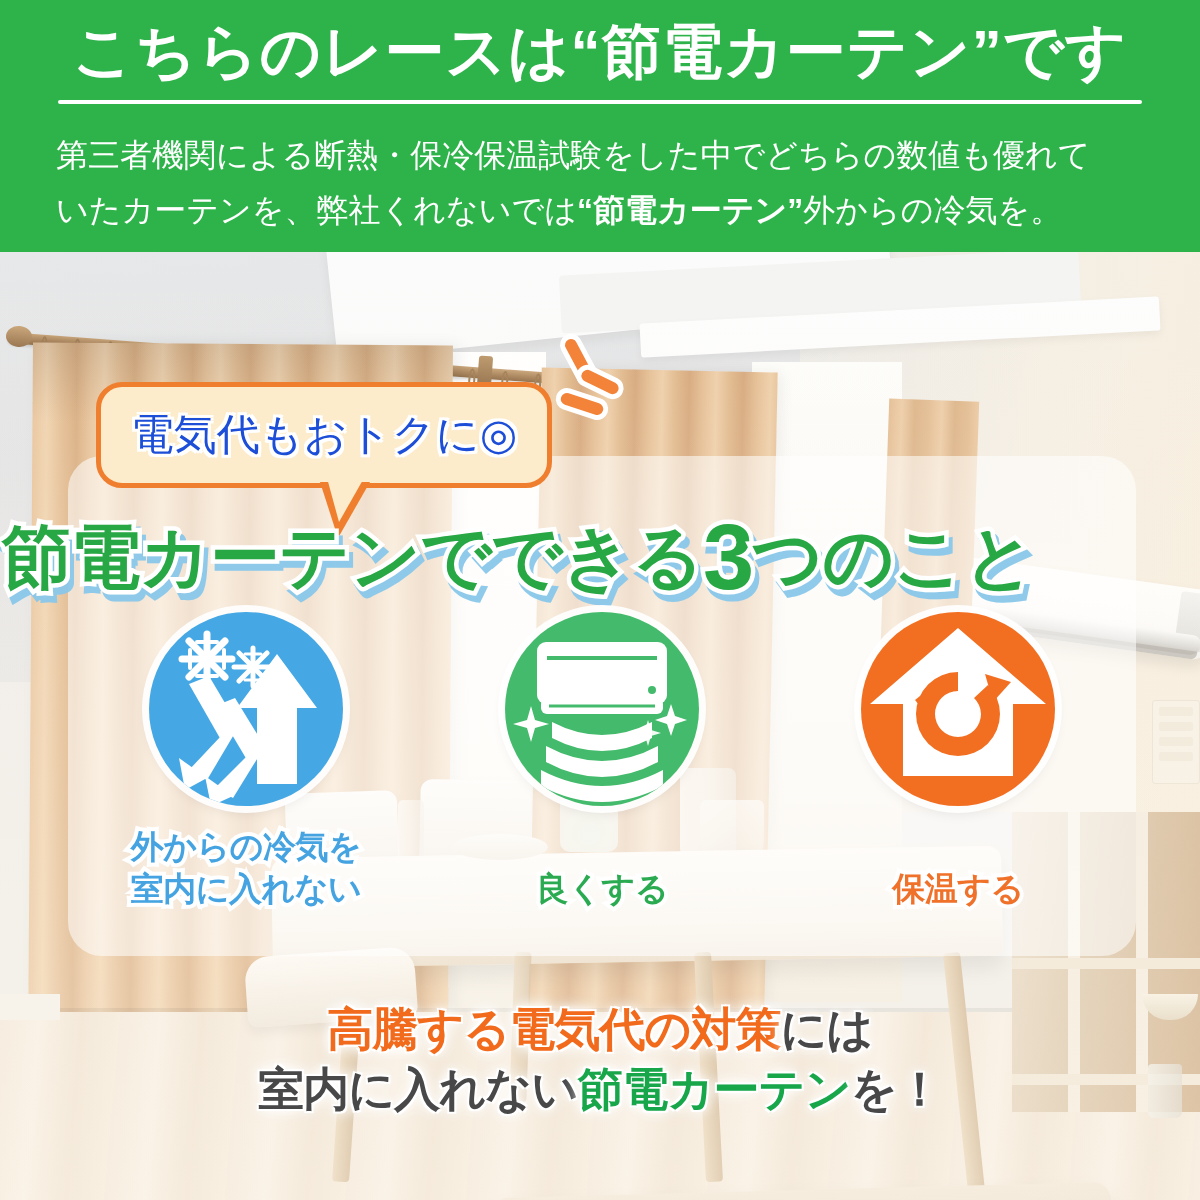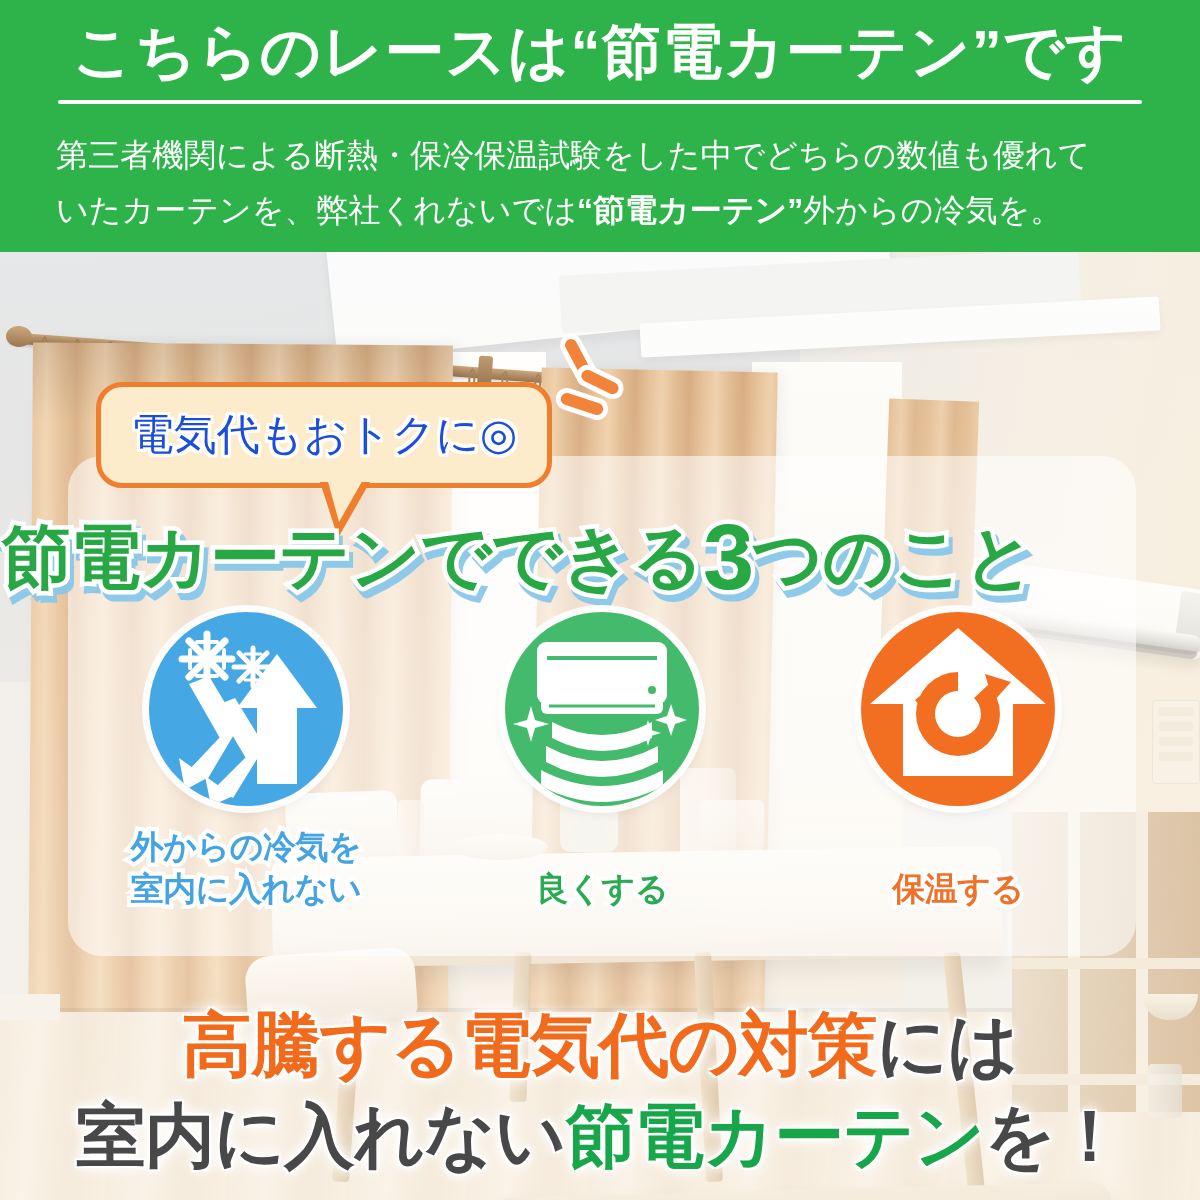--- a/index.html
+++ b/index.html
@@ -359,21 +359,21 @@
     paint-order:stroke fill;
   }
   .l-blue   { color:#44a3e0; }
   .l-green  { color:#2bab51; }
   .l-orange { color:#f0712a; }
 
   
   .bottom {
     position:absolute; left:0; top:1000px; width:1200px;
     text-align:center; white-space:nowrap;
-    font-size:70px; font-weight:700; line-height:1.3;
+    font-size:46px; font-weight:700; line-height:1.3;
     letter-spacing:-1px;
     text-shadow:
       0 0 16px #fff, 0 0 16px #fff, 0 0 10px #fff,
       -2px -2px 0 #fff, 2px -2px 0 #fff, -2px 2px 0 #fff, 2px 2px 0 #fff;
   }
   .t-orange { color:#f26a1b; }
   .t-dark   { color:#484848; }
   .t-green  { color:#18a64b;text-align:center; }
 </style>
 </head>

